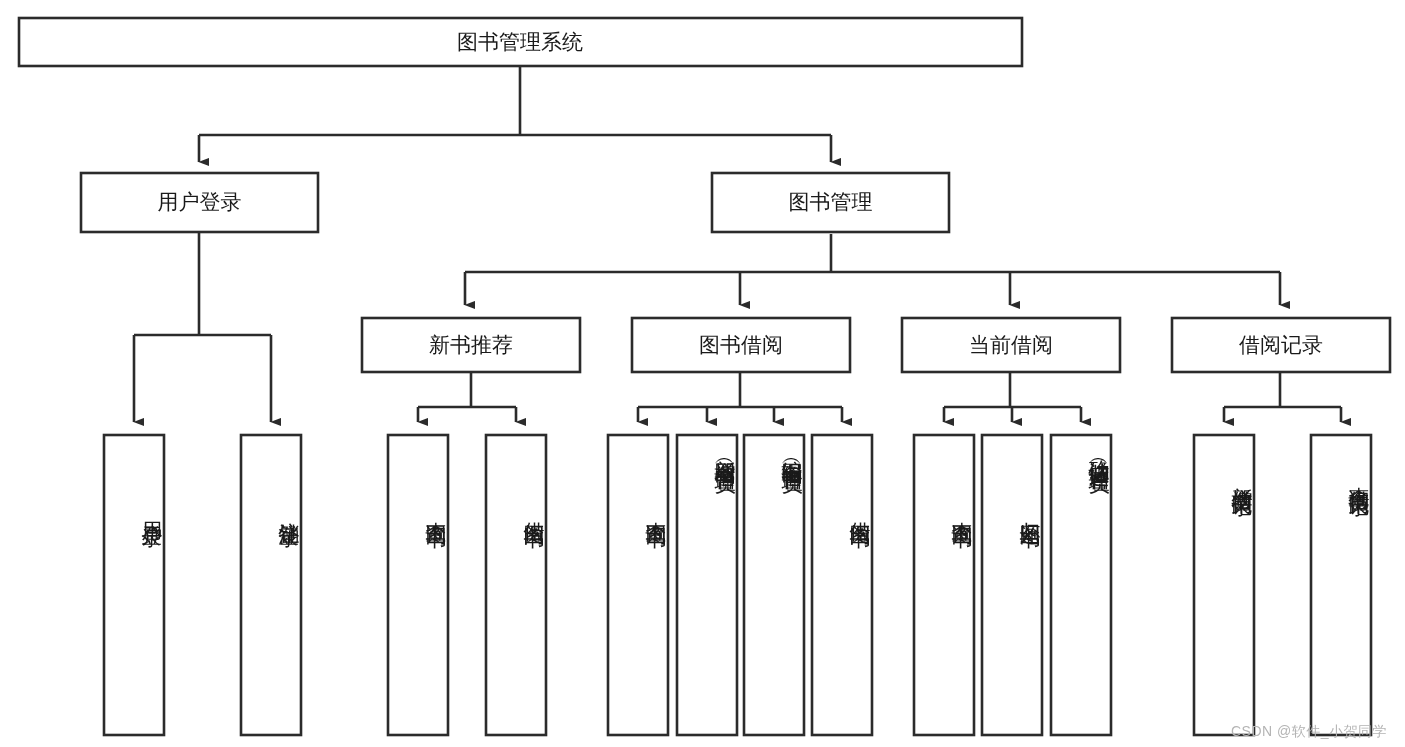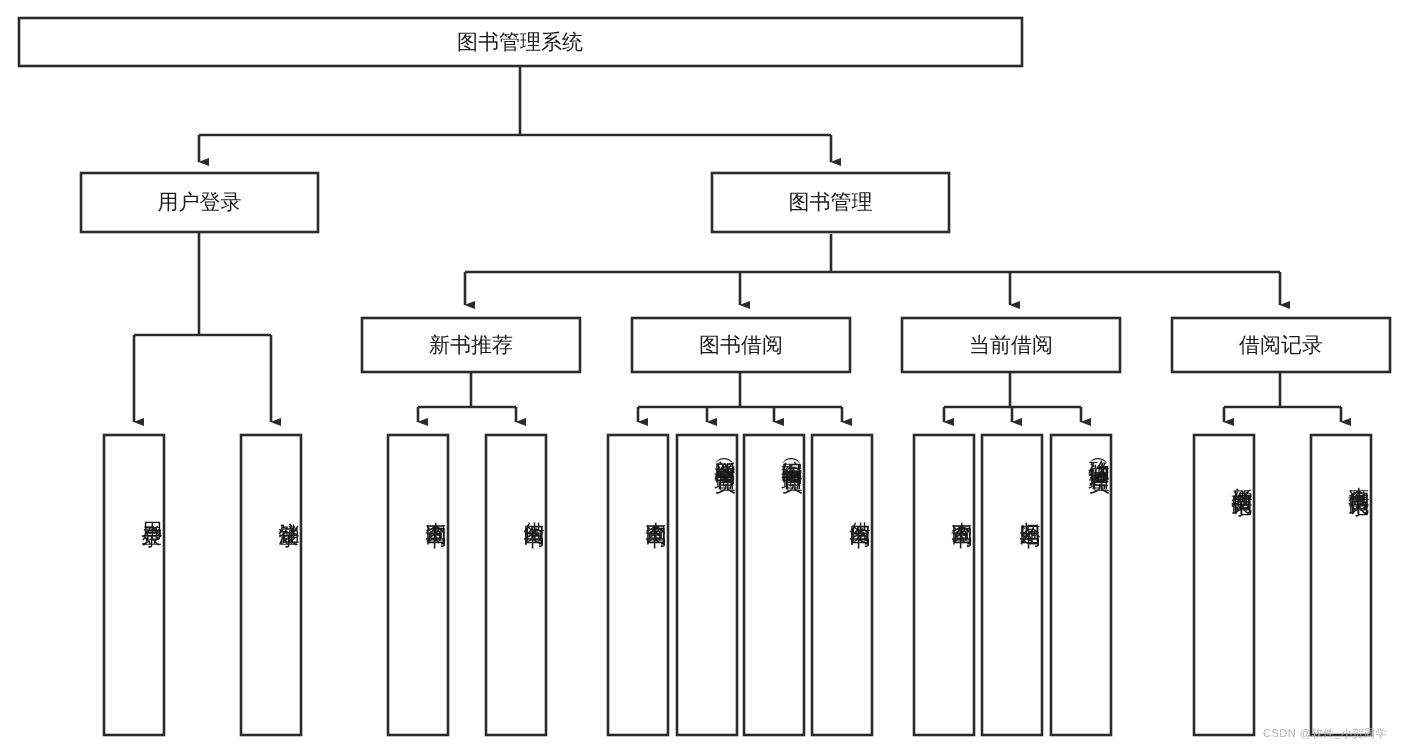--- a/index.html
+++ b/index.html
@@ -55,21 +55,21 @@
     color: #1a1a1a;
     text-align: start;
     white-space: nowrap;
     pointer-events: none;
   }
   .watermark {
     position: absolute;
     right: 18px;
     bottom: 6px;
     font-family: "Liberation Sans", "DejaVu Sans", sans-serif;
-    font-size: 11px;
+    font-size: 14px;
     color: #b4b4b4;
     white-space: nowrap;
     letter-spacing: 0.5px;
   }
 </style>
 </head>
 <body>
 
 <div id="diagram-root">
 

